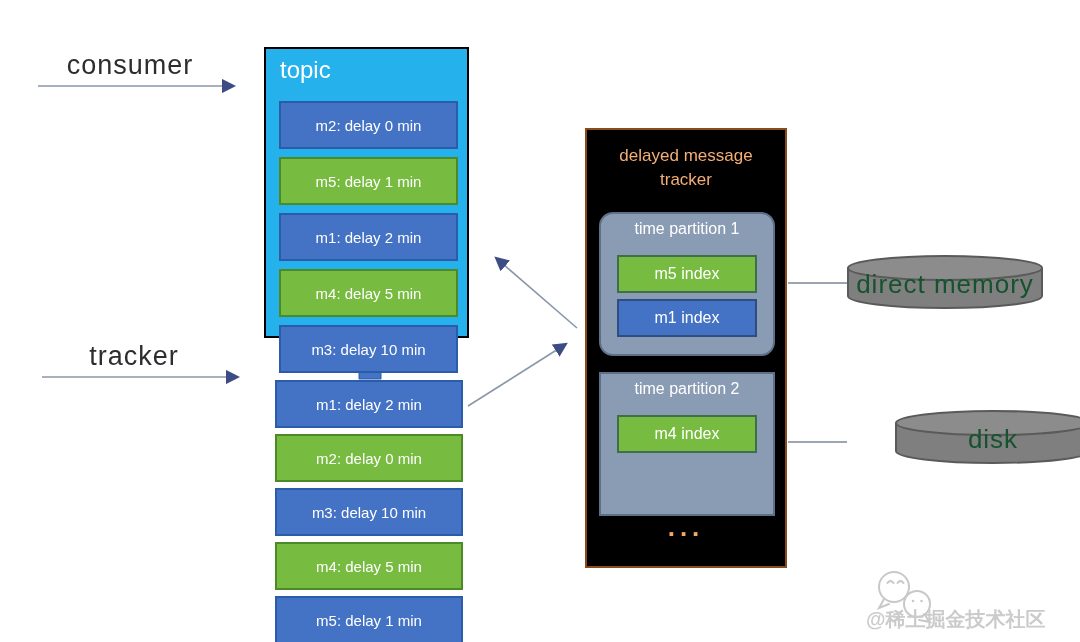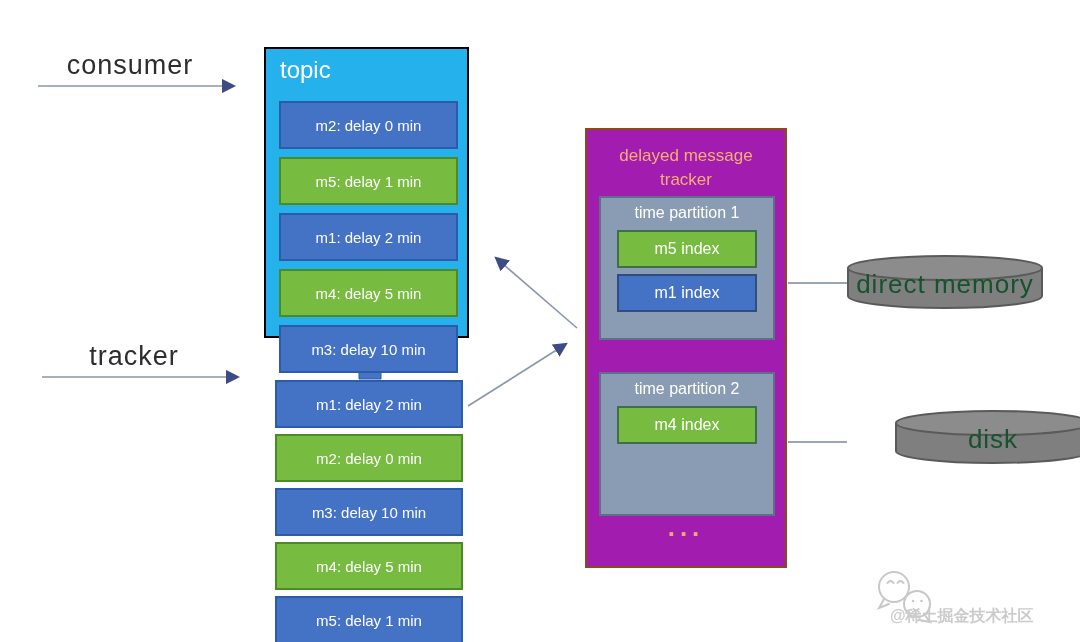--- a/index.html
+++ b/index.html
@@ -60,48 +60,48 @@
     left: 275px; top: 380px;
     width: 188px;
     display: flex; flex-direction: column; gap: 6px;
   }
 
   
   .tracker-box {
     position: absolute;
     left: 585px; top: 128px;
     width: 202px; height: 440px;
-    background: #a21caf;
+    background: #000000;
     border: 2px solid #8a4a1a;
   }
   .tracker-title {
     margin: 14px auto 0;
     width: 160px;
     text-align: center;
     font-size: 17px;
     line-height: 1.4;
     color: #f5ae74;
   }
   .partition {
     position: absolute;
     left: 12px;
     width: 176px; height: 144px;
     background: #8a9bb4;
     border: 2px solid #5e6f88;
   }
-  .partition-1 { top: 66px; }
+  .partition-1 { top: 82px; border-radius: 14px; }
   .partition-2 { top: 242px; }
   .partition-title {
     margin-top: 6px;
     text-align: center;
     font-size: 16px;
     color: #ffffff;
   }
   .index-rows {
-    margin-top: 8px;
+    margin-top: 17px;
     display: flex; flex-direction: column; align-items: center; gap: 6px;
   }
   .index-row {
     width: 140px; height: 38px;
     display: flex; align-items: center; justify-content: center;
     color: #ffffff;
     font-size: 16px;
     border: 2px solid transparent;
   }
   .index-row[data-color="blue"]  { border-color: #2f4d7e; }
@@ -130,21 +130,21 @@
     width: 100%;
     text-align: center;
     font-size: 26px;
     color: #14532d;
     letter-spacing: 1px;
   }
 
   
   .watermark { position: absolute; color: #cbcbcb; }
   .wm-brand  { left: 932px; top: 577px; font-size: 31px; letter-spacing: 1px; }
-  .wm-community { left: 890px; top: 606px; font-size: 16px; font-weight: bold; }
+  .wm-community { left: 866px; top: 606px; font-size: 20px; font-weight: bold; }
   .wm-icons { left: 872px; top: 566px; }
 
   svg.overlay {
     position: absolute;
     left: 0; top: 0;
     pointer-events: none;
   }
 </style>
 </head>
 <body>

